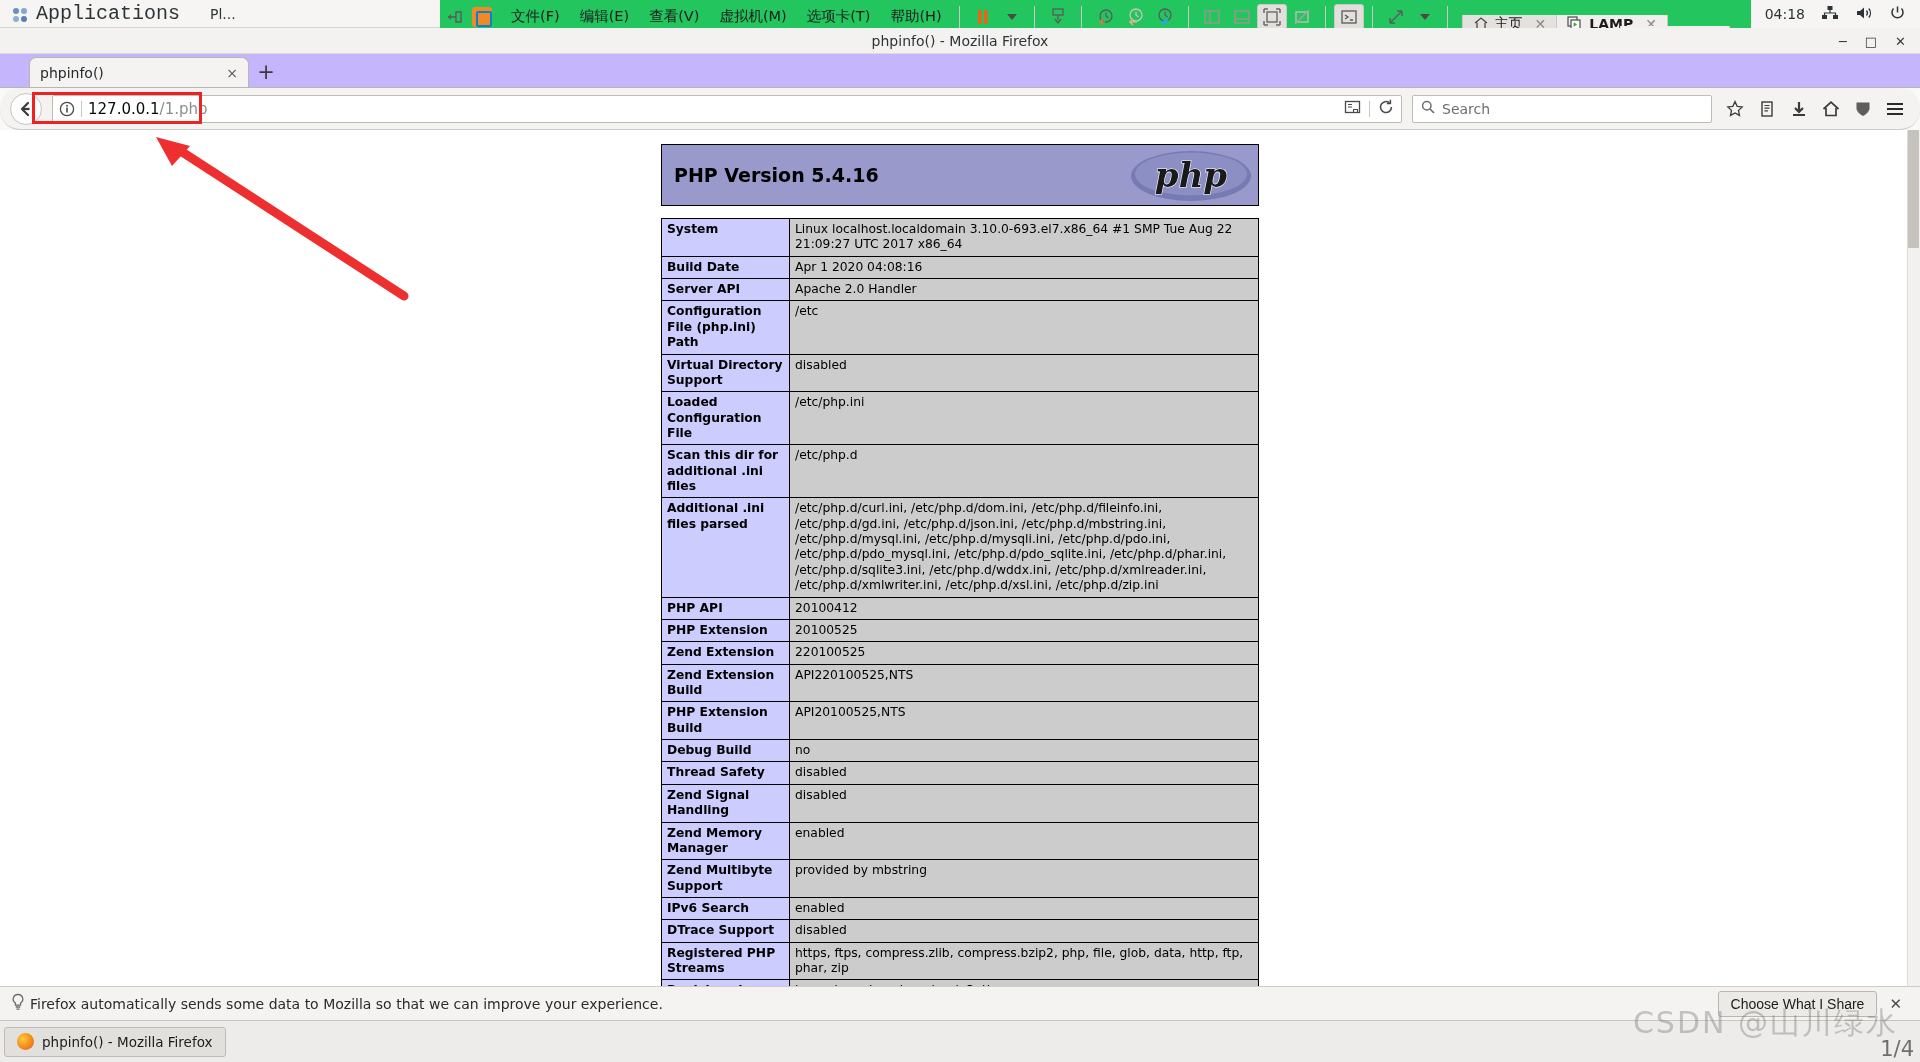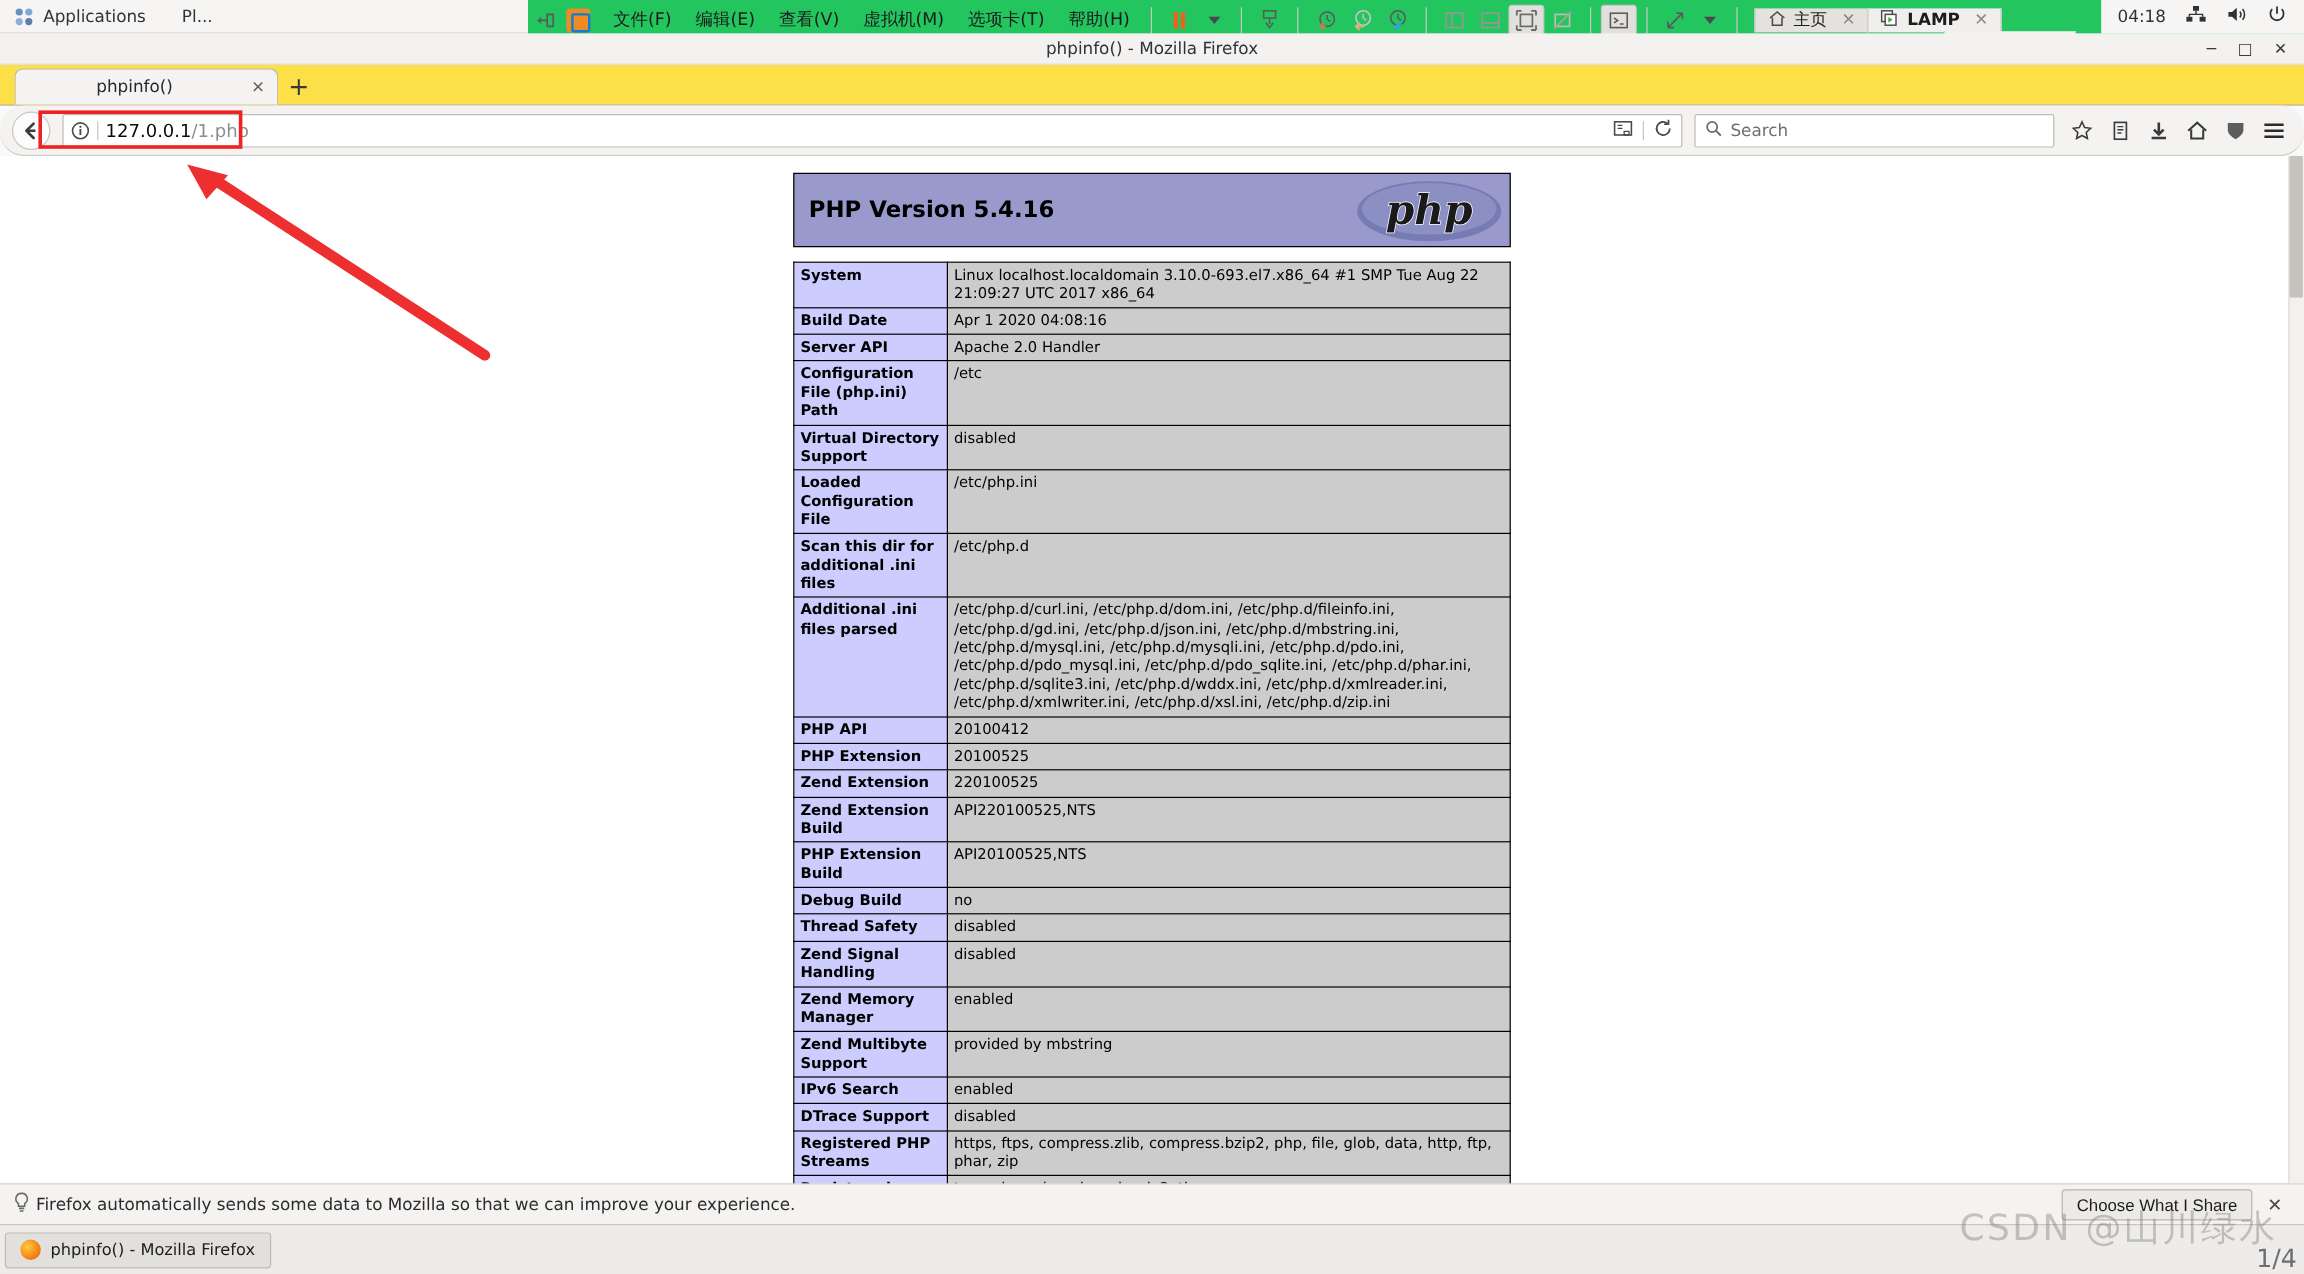--- a/index.html
+++ b/index.html
@@ -19,21 +19,21 @@
 
   
   .host-strip {
     position: absolute; left: 0; top: 0; width: 440px; height: 28px;
     background: #f6f5f4;
     display: flex; align-items: center;
     border-bottom: 1px solid #d6d2ce;
   }
   .host-apps {
     display: flex; align-items: center; gap: 8px;
-    padding-left: 12px; font-size: 14px; color: #2e3436;
+    padding-left: 12px; font-size: 20px; color: #2e3436; font-family: Liberation Mono, monospace;
   }
   .host-apps .gicon {
     width: 16px; height: 16px; display: inline-block;
   }
   .host-places { margin-left: 30px; font-size: 14px; color: #2e3436; }
 
   
   .vm-topbar {
     position: absolute; left: 440px; top: 0; right: 0; height: 34px;
     background: #22c55e;
@@ -65,21 +65,21 @@
   }
   .tbtn.active { background: #e2e0dd; border: 1px solid #cbc7c2; }
   .tbtn svg { display:block; }
   .caret {
     width: 0; height: 0; border-left: 5px solid transparent;
     border-right: 5px solid transparent; border-top: 6px solid #4a4a4a;
     margin: 0 9px;
   }
 
   
-  .vm-tabs { display: flex; align-items: center; height: 34px; margin-left: 6px; }
+  .vm-tabs { display: flex; align-items: flex-end; height: 34px; margin-left: 6px; }
   .vm-tab {
     display: flex; align-items: center; gap: 6px;
     padding: 0 10px; font-size: 14px; color: #1c1c1c;
     border-left: 1px solid #cbc7c2; border-right: 1px solid #cbc7c2;
     margin-right: -1px;
   }
   .vm-tab.sel { background: #e4e2df; }
   .vm-tab.cur { font-weight: bold; background: #f0efed; }
   .vm-tab .tclose { color: #8a8a8a; font-size: 14px; margin-left: 6px; }
 
@@ -114,24 +114,23 @@
     border-bottom: 1px solid #dedad6;
     position: relative;
   }
   .ff-wbtns {
     position:absolute; right: 14px; top:0; height:26px;
     display:flex; align-items:center; gap:18px; color:#3a3a3a; font-size:13px;
   }
 
   
   .ff-tabstrip {
-    height: 34px; background: #fde047;
-    display: flex; align-items: flex-end; padding-left: 12px;
+    height: 34px; background: #c4b5fd;
+    display: flex; align-items: flex-end; padding-left: 29px;
     border-bottom: 1px solid #b9b5b0;
-    text-align: center;
   }
   .ff-tab {
     height: 30px; min-width: 220px; max-width: 230px;
     background: #f4f3f1;
     border: 1px solid #b9b5b0; border-bottom: none;
     border-radius: 7px 7px 0 0;
     display: flex; align-items: center; padding: 0 10px;
     font-size: 14px; color: #26292b;
   }
   .ff-tab .lbl { flex: 1; overflow:hidden; text-overflow:ellipsis; white-space:nowrap; }

